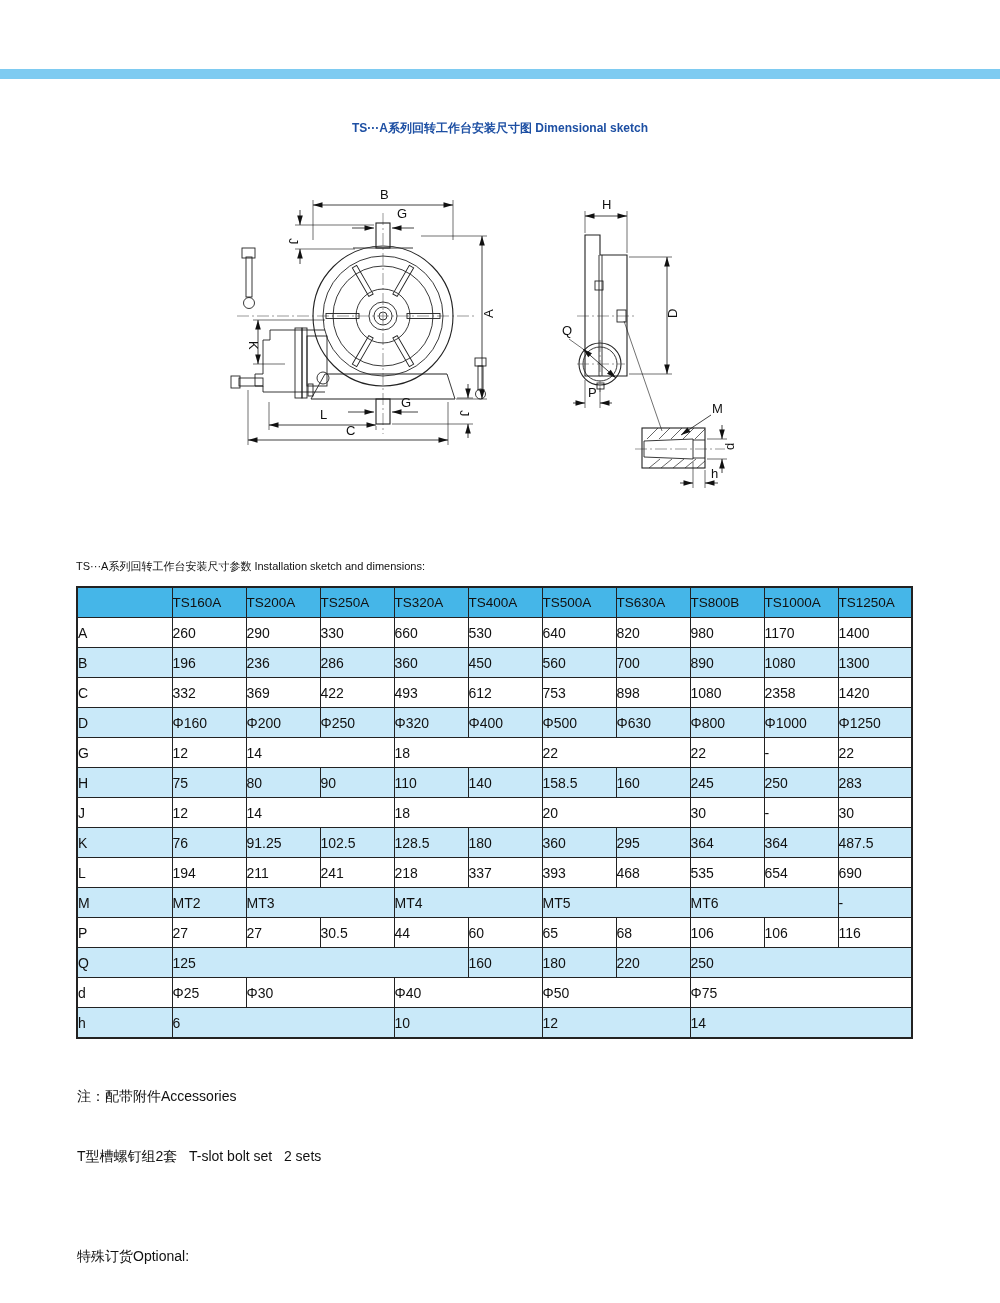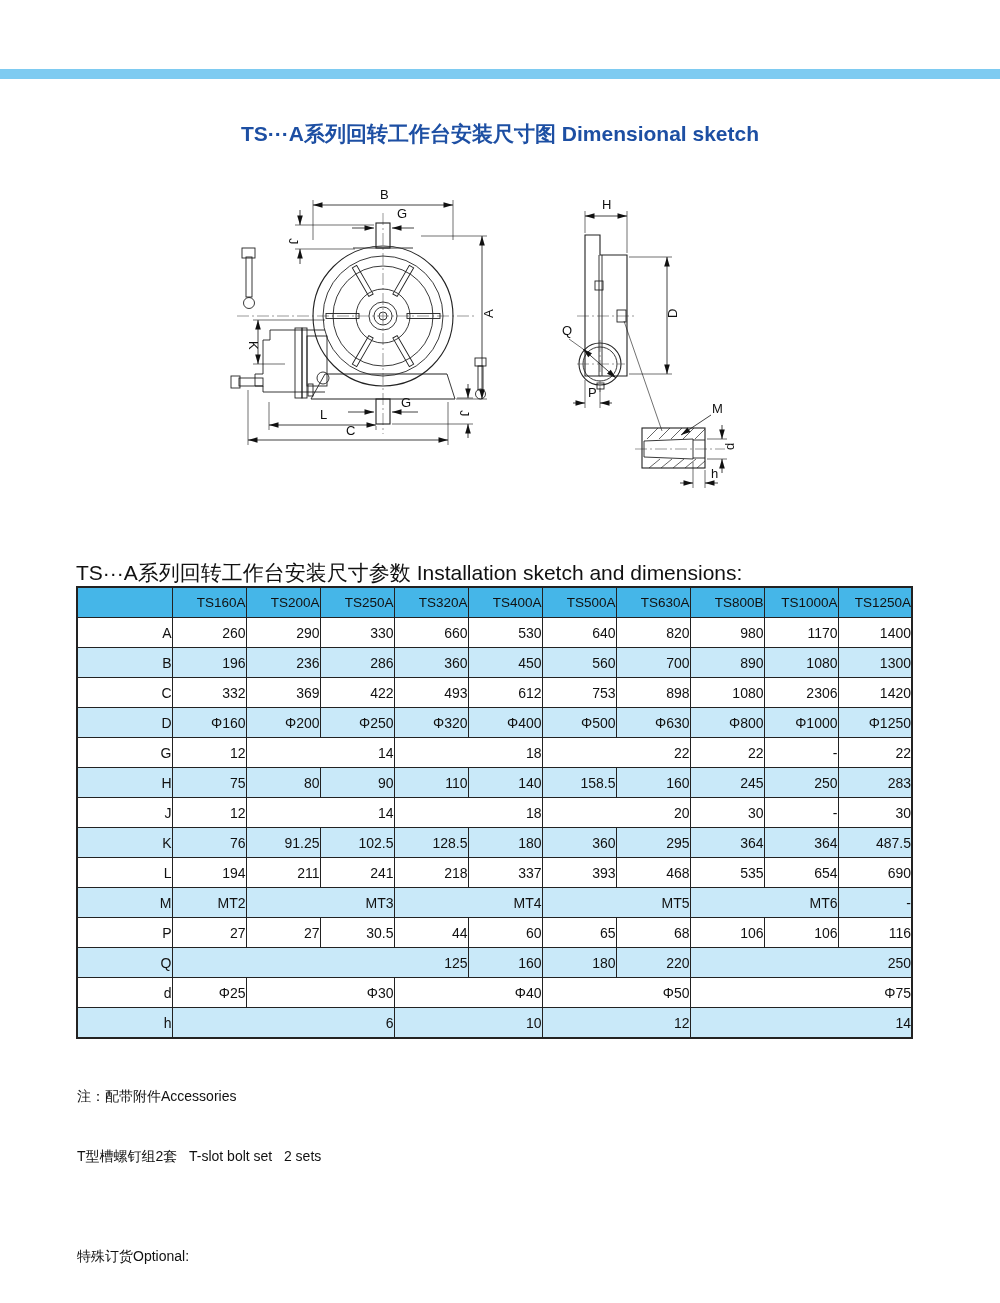--- a/index.html
+++ b/index.html
@@ -1,24 +1,24 @@
 <!DOCTYPE html>
 <html><head>
 <meta charset="utf-8">
 <style>
   html,body{margin:0;padding:0}
   body{width:1000px;height:1303px;position:relative;background:#fff;
        font-family:"Liberation Sans",sans-serif;color:#111;overflow:hidden}
   .top-bar{position:absolute;top:69px;left:0;width:1000px;height:10px;background:var(--accent,#7ecbf1)}
   .title{position:absolute;top:120px;left:0;width:1000px;text-align:center;margin:0;
-         font-size:21px;font-weight:600;color:var(--title,#1d4fa3)}
+         font-size:12px;font-weight:600;color:var(--title,#1d4fa3)}
   .drawing{position:absolute;left:225px;top:178px;width:560px;height:330px}
-  .table-heading{position:absolute;left:76px;top:559px;font-size:21px;color:#111}
+  .table-heading{position:absolute;left:76px;top:559px;font-size:11px;color:#111}
   table.dims{position:absolute;left:76px;top:586px;border-collapse:collapse;table-layout:fixed;
-             text-align:right;font-size:14px;border:2px solid #222}
+             text-align:left;font-size:14px;border:2px solid #222}
   table.dims th,table.dims td{border:1px solid #222;height:29px;padding:0;font-weight:400;overflow:hidden}
   table.dims thead th{background:var(--thbg,#45b6e8);font-size:13.5px}
   table.dims tbody tr.alt th,table.dims tbody tr.alt td{background:var(--altbg,#c9e9f9)}
   .notes{position:absolute;left:77px;top:1046px;font-size:14px;line-height:20px;white-space:pre-wrap}
   .notes p{margin:0}
   .notes p.gap{margin-top:40px}
   
   .ol{fill:none;stroke:#222;stroke-width:1.1}
   .ol2{fill:none;stroke:#222;stroke-width:0.9}
   .dim{fill:none;stroke:#111;stroke-width:0.8}
@@ -278,21 +278,21 @@
       <tr>
         <th>C</th>
         <td>332</td>
         <td>369</td>
         <td>422</td>
         <td>493</td>
         <td>612</td>
         <td>753</td>
         <td>898</td>
         <td>1080</td>
-        <td>2306</td>
+        <td>2358</td>
         <td>1420</td>
       </tr>
       <tr class="alt">
         <th>D</th>
         <td>Φ160</td>
         <td>Φ200</td>
         <td>Φ250</td>
         <td>Φ320</td>
         <td>Φ400</td>
         <td>Φ500</td>

